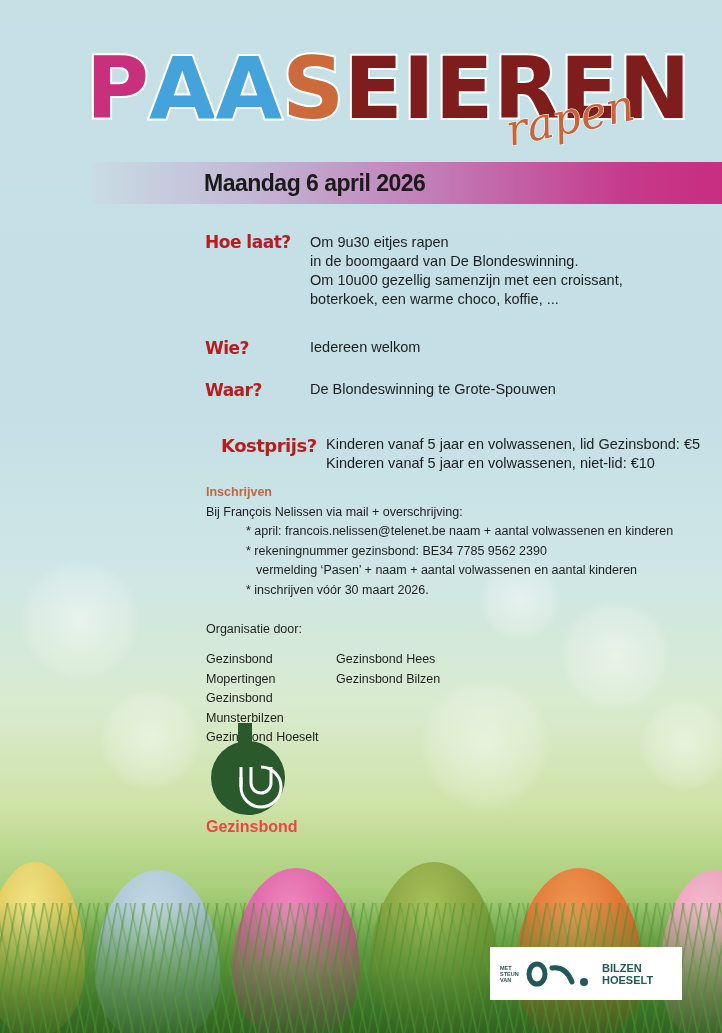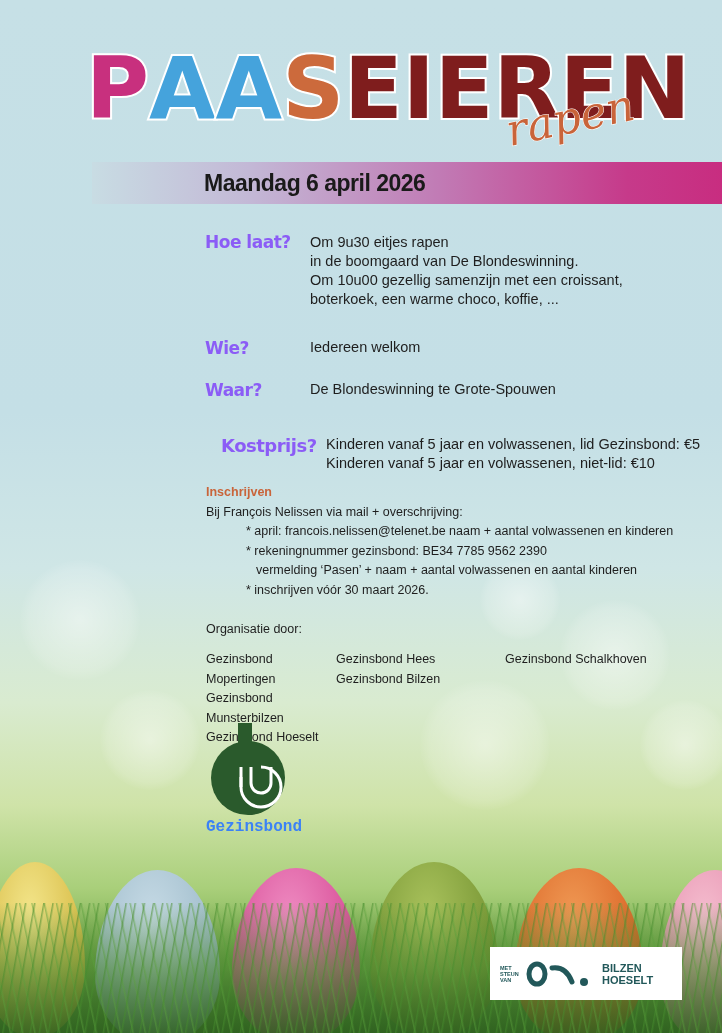--- a/index.html
+++ b/index.html
@@ -12,30 +12,30 @@
   .title-wrap { position:absolute; left:86px; top:42px; white-space:nowrap; }
   .title-wrap span.w { font-family:"DejaVu Sans", sans-serif; font-weight:bold; font-size:86px; line-height:92px;
     -webkit-text-stroke:4px #ffffff; paint-order:stroke fill; display:inline-block; }
   .rapen { position:absolute; left:505px; top:92px; font-family:"DejaVu Serif", serif; font-style:italic;
     font-size:44px; color:#c9643a; transform:rotate(-12deg); -webkit-text-stroke:1px #fff; paint-order:stroke fill; }
   .date-bar { position:absolute; left:92px; top:162px; width:630px; height:42px;
     background: linear-gradient(90deg, #c8dce3 0%, #c3b8d6 25%, #c17bb5 55%, #c63a8a 85%, #c82d80 100%); }
   .date-text { position:absolute; left:204px; top:162px; height:42px; line-height:42px; font-size:23px; font-weight:bold; color:#1a1a1a;
     font-family:"Liberation Sans", sans-serif; letter-spacing:-0.5px; }
   .qrow { position:absolute; left:205px; display:flex; }
-  .q { width:105px; font-family:"DejaVu Sans", sans-serif; font-weight:bold; font-size:17px; color:#8b5cf6; letter-spacing:-0.5px; white-space:nowrap; }
+  .q { width:105px; font-family:"DejaVu Sans", sans-serif; font-weight:bold; font-size:17px; color:#b91c1c; letter-spacing:-0.5px; white-space:nowrap; }
   .a { font-size:14.5px; line-height:19px; color:#1e1e1e; font-family:"Liberation Sans", sans-serif; }
   .a div { white-space:nowrap; }
   .section { position:absolute; left:206px; font-family:"Liberation Sans", sans-serif; font-size:12.5px; line-height:19.5px; color:#1e1e1e; }
   .orange { color:#c9643a; font-weight:bold; }
   .indent { padding-left:40px; }
   .indent2 { padding-left:50px; }
   .org-grid { position:absolute; left:206px; top:650px; display:grid; grid-template-columns:130px 169px 160px; font-family:"Liberation Sans", sans-serif; font-size:12.5px; line-height:19.5px; color:#1e1e1e; }
   .logo { position:absolute; left:210px; top:722px; width:86px; }
-  .logo-label { position:absolute; left:206px; top:818px; font-family:Liberation Mono, monospace; font-weight:bold; font-size:16px; color:#3b82f6; }
+  .logo-label { position:absolute; left:206px; top:818px; font-family:Liberation Sans, sans-serif; font-weight:bold; font-size:16px; color:#ef4444; }
   .egg { position:absolute; border-radius:50% 50% 48% 48% / 60% 60% 40% 40%; }
   .grass { position:absolute; left:0; right:0; bottom:0; height:130px;
     background: repeating-linear-gradient(100deg, rgba(60,120,40,0.0) 0px, rgba(60,120,40,0.0) 6px, rgba(70,140,45,0.55) 7px, rgba(70,140,45,0.0) 9px),
                 repeating-linear-gradient(78deg, rgba(40,100,30,0.0) 0px, rgba(40,100,30,0.0) 9px, rgba(90,160,60,0.5) 10px, rgba(40,100,30,0.0) 12px),
                 linear-gradient(180deg, rgba(90,150,55,0) 0%, rgba(70,130,45,0.6) 50%, rgba(45,95,30,0.9) 100%); }
   .sponsor { position:absolute; left:490px; top:947px; width:192px; height:53px; background:#ffffff; display:flex; align-items:center; }
   .met { font-family:"Liberation Sans", sans-serif; font-weight:bold; font-size:5.5px; line-height:6px; color:#22585a; margin-left:10px; width:26px; }
   .bh { font-family:"Liberation Sans", sans-serif; font-weight:bold; font-size:11px; line-height:12px; color:#22585a; margin-left:8px; }
 </style>
 </head>
@@ -99,21 +99,20 @@
   <div>
     <div>Gezinsbond Mopertingen</div>
     <div>Gezinsbond Munsterbilzen</div>
     <div>Gezinsbond Hoeselt</div>
   </div>
   <div>
     <div>Gezinsbond Hees</div>
     <div>Gezinsbond Bilzen</div>
   </div>
   <div>
-    <div>Gezinsbond Schalkhoven</div>
   </div>
 </div>
 
 <svg class="logo" viewBox="0 0 86 92" width="86" height="92" style="left:208px;top:723px;">
   <ellipse cx="40" cy="55" rx="37" ry="37" fill="#2a5a2c"></ellipse>
   <rect x="30" y="0" width="14" height="64" fill="#2a5a2c"></rect>
   <path d="M33 44 L33 64 A20 20 0 0 0 73 64 A20 20 0 0 0 53 44" fill="none" stroke="#ffffff" stroke-width="3"></path>
   <rect x="31" y="2" width="10" height="52" fill="#2a5a2c"></rect>
   <line x1="33" y1="44" x2="33" y2="64" stroke="#fff" stroke-width="3"></line>
   <path d="M43 44 L43 60 A10 10 0 0 0 63 60 L63 44" fill="none" stroke="#ffffff" stroke-width="3"></path>

